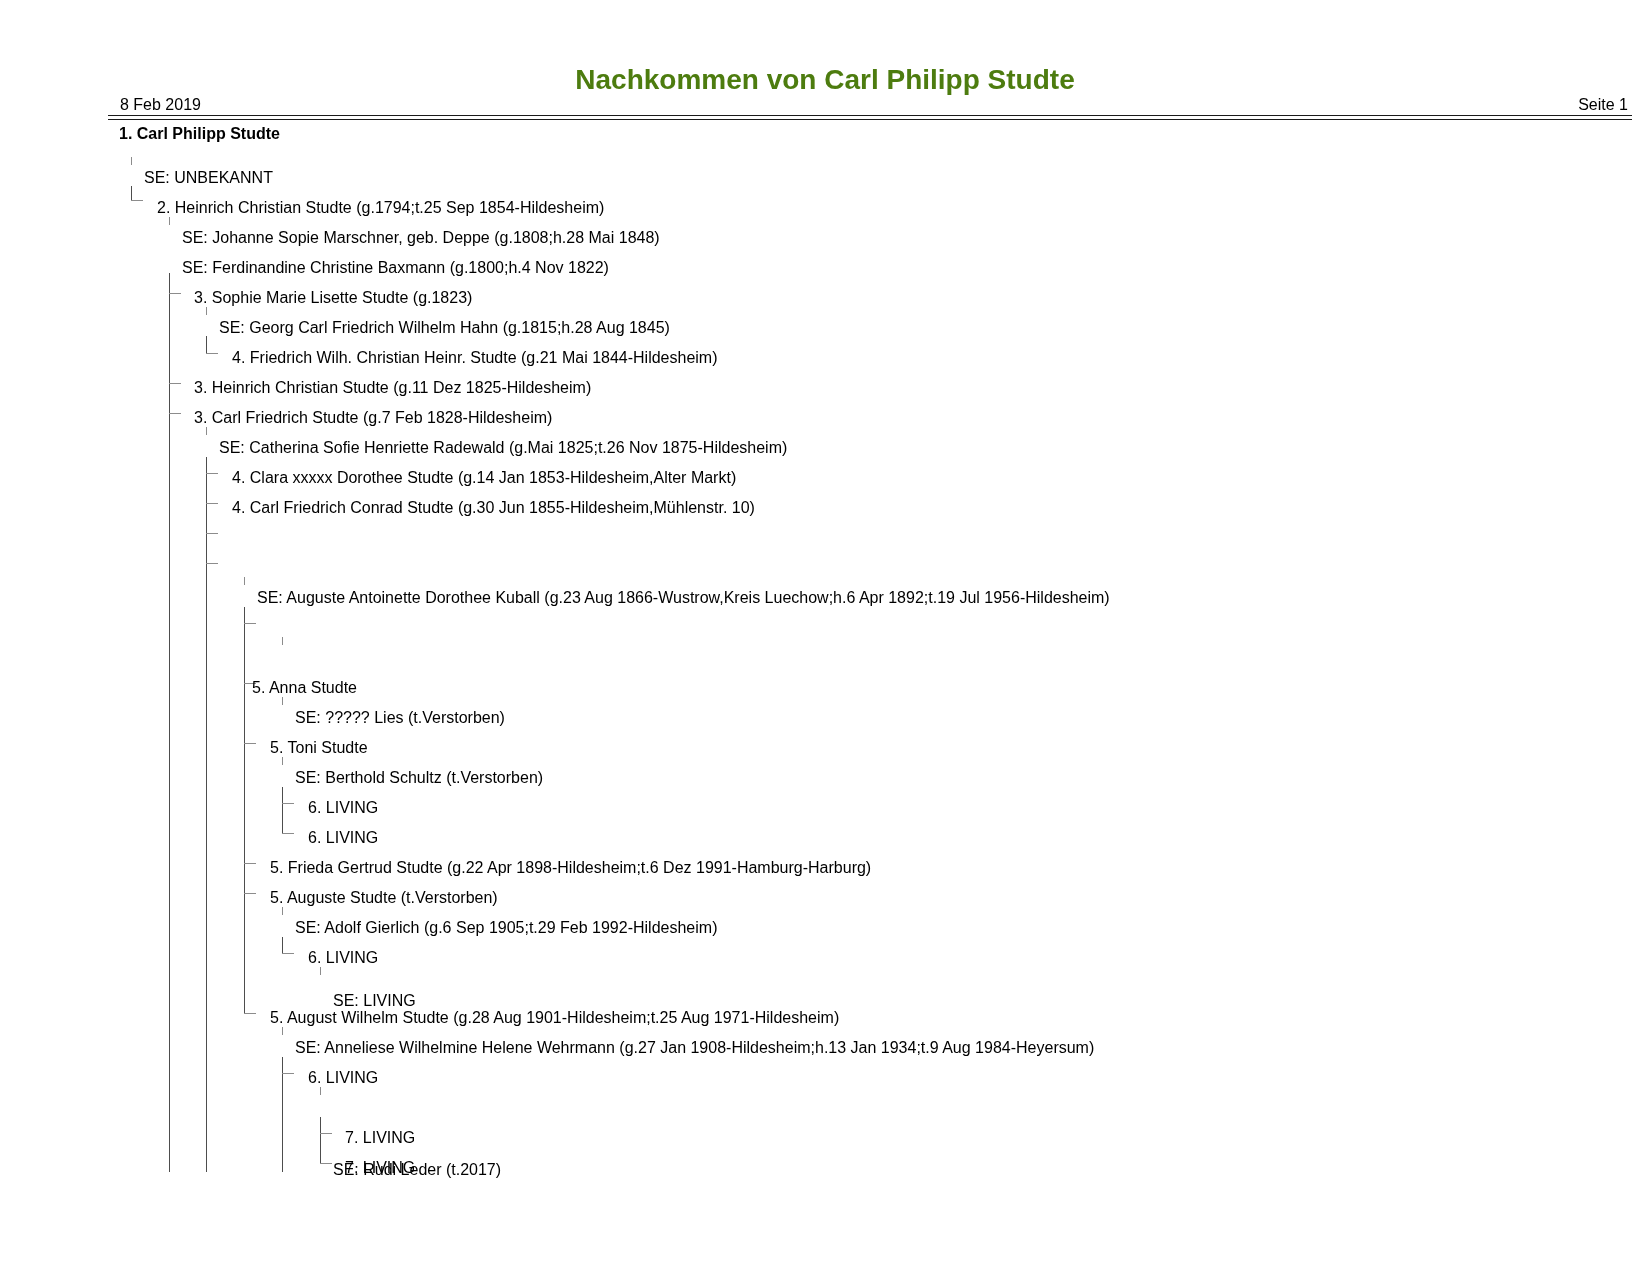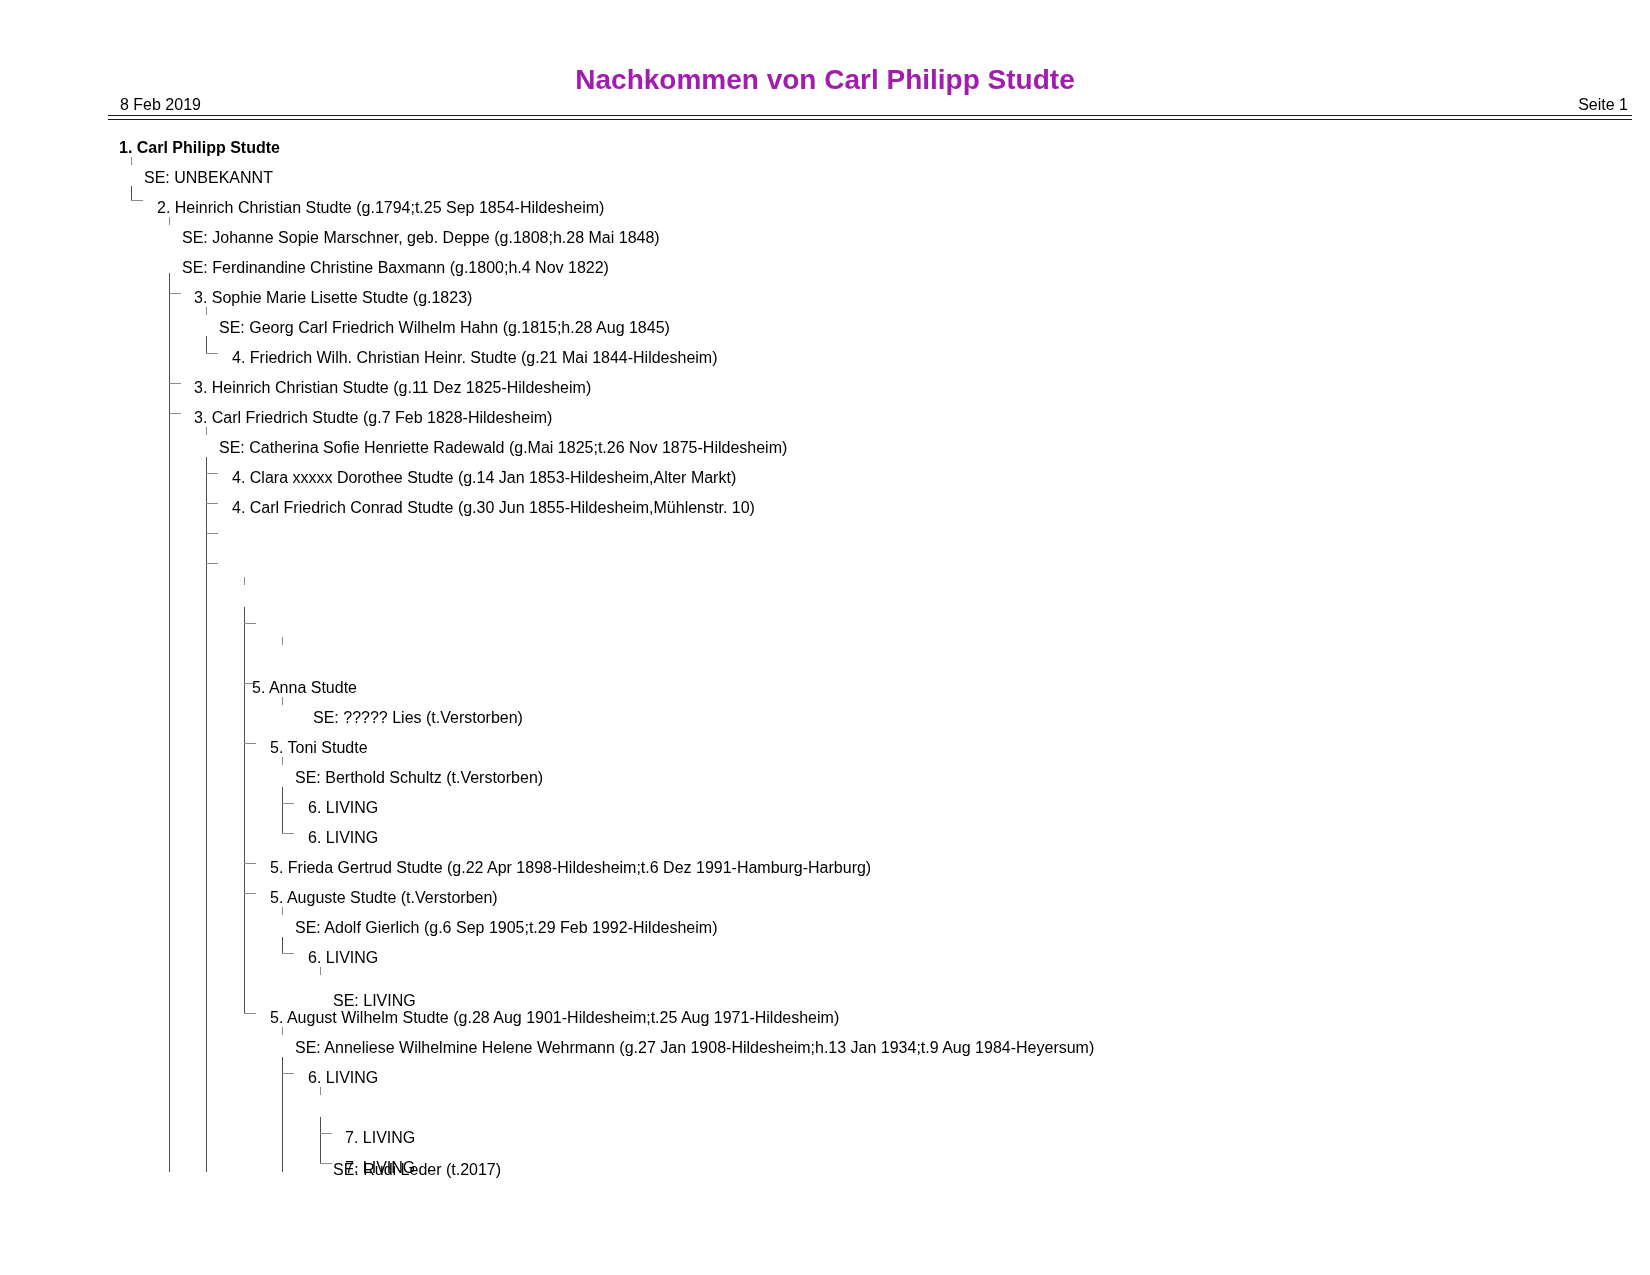--- a/index.html
+++ b/index.html
@@ -6,21 +6,21 @@
   #page{
     position:relative;
     width:1650px;height:1275px;
     background:#ffffff;
     font-family:"Liberation Sans","DejaVu Sans",sans-serif;
     color:#000;
     overflow:hidden;
   }
   .title{
     position:absolute;top:64px;left:0;width:1650px;
-    text-align:center;font-size:28px;font-weight:bold;color:#a21caf;
+    text-align:center;font-size:28px;font-weight:bold;color:#4d7c0f;
   }
   .hdr-date{position:absolute;left:120px;top:96px;font-size:16px;}
   .hdr-page{position:absolute;right:22px;top:96px;font-size:16px;}
   .hdr-rule{
     position:absolute;left:108px;top:115px;width:1524px;height:3px;
     border-top:1px solid #1a1a1a;border-bottom:1px solid #1a1a1a;
   }
   .ln{
     position:absolute;font-size:16px;line-height:19px;white-space:pre;color:#000;
   }
@@ -85,35 +85,36 @@
     <div class="ds" style="left:282px;top:1027px"></div>
     <div class="vl" style="left:282px;top:1057px;height:115px"></div>
     <div class="tk" style="left:282px;top:1073px"></div>
 
     <div class="ds" style="left:320px;top:1087px"></div>
     <div class="vl" style="left:320px;top:1117px;height:46px"></div>
     <div class="tk" style="left:320px;top:1133px"></div>
     <div class="tk" style="left:320px;top:1163px"></div>
   </div>
 
-  <div class="ln b" style="left:119px;top:138px">1. Carl Philipp Studte</div>
+  <div class="ln b" style="left:119px;top:124px">1. Carl Philipp Studte</div>
   <div class="ln" style="left:144px;top:168px">SE: UNBEKANNT</div>
   <div class="ln" style="left:157px;top:198px">2. Heinrich Christian Studte (g.1794;t.25 Sep 1854-Hildesheim)</div>
   <div class="ln" style="left:182px;top:228px">SE: Johanne Sopie Marschner, geb. Deppe (g.1808;h.28 Mai 1848)</div>
   <div class="ln" style="left:182px;top:258px">SE: Ferdinandine Christine Baxmann (g.1800;h.4 Nov 1822)</div>
   <div class="ln" style="left:194px;top:288px">3. Sophie Marie Lisette Studte (g.1823)</div>
   <div class="ln" style="left:219px;top:318px">SE: Georg Carl Friedrich Wilhelm Hahn (g.1815;h.28 Aug 1845)</div>
   <div class="ln" style="left:232px;top:348px">4. Friedrich Wilh. Christian Heinr. Studte (g.21 Mai 1844-Hildesheim)</div>
   <div class="ln" style="left:194px;top:378px">3. Heinrich Christian Studte (g.11 Dez 1825-Hildesheim)</div>
   <div class="ln" style="left:194px;top:408px">3. Carl Friedrich Studte (g.7 Feb 1828-Hildesheim)</div>
   <div class="ln" style="left:219px;top:438px">SE: Catherina Sofie Henriette Radewald (g.Mai 1825;t.26 Nov 1875-Hildesheim)</div>
   <div class="ln" style="left:232px;top:468px">4. Clara xxxxx Dorothee Studte (g.14 Jan 1853-Hildesheim,Alter Markt)</div>
   <div class="ln" style="left:232px;top:498px">4. Carl Friedrich Conrad Studte (g.30 Jun 1855-Hildesheim,Mühlenstr. 10)</div>
+  <div class="ln" style="left:257px;top:588px">SE: Auguste Antoinette Dorothee Kuball (g.23 Aug 1866-Wustrow,Kreis Luechow;h.6 Apr 1892;t.19 Jul 1956-Hildesheim)</div>
   <div class="ln" style="left:252px;top:678px">5. Anna Studte</div>
-  <div class="ln" style="left:313px;top:708px">SE: ????? Lies (t.Verstorben)</div>
+  <div class="ln" style="left:295px;top:708px">SE: ????? Lies (t.Verstorben)</div>
   <div class="ln" style="left:270px;top:738px">5. Toni Studte</div>
   <div class="ln" style="left:295px;top:768px">SE: Berthold Schultz (t.Verstorben)</div>
   <div class="ln" style="left:308px;top:798px">6. LIVING</div>
   <div class="ln" style="left:308px;top:828px">6. LIVING</div>
   <div class="ln" style="left:270px;top:858px">5. Frieda Gertrud Studte (g.22 Apr 1898-Hildesheim;t.6 Dez 1991-Hamburg-Harburg)</div>
   <div class="ln" style="left:270px;top:888px">5. Auguste Studte (t.Verstorben)</div>
   <div class="ln" style="left:295px;top:918px">SE: Adolf Gierlich (g.6 Sep 1905;t.29 Feb 1992-Hildesheim)</div>
   <div class="ln" style="left:308px;top:948px">6. LIVING</div>
   <div class="ln" style="left:333px;top:991px">SE: LIVING</div>
   <div class="ln" style="left:270px;top:1008px">5. August Wilhelm Studte (g.28 Aug 1901-Hildesheim;t.25 Aug 1971-Hildesheim)</div>

